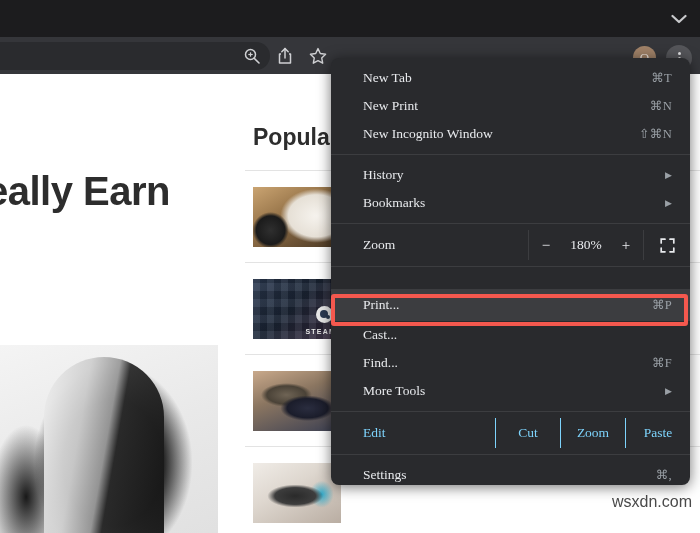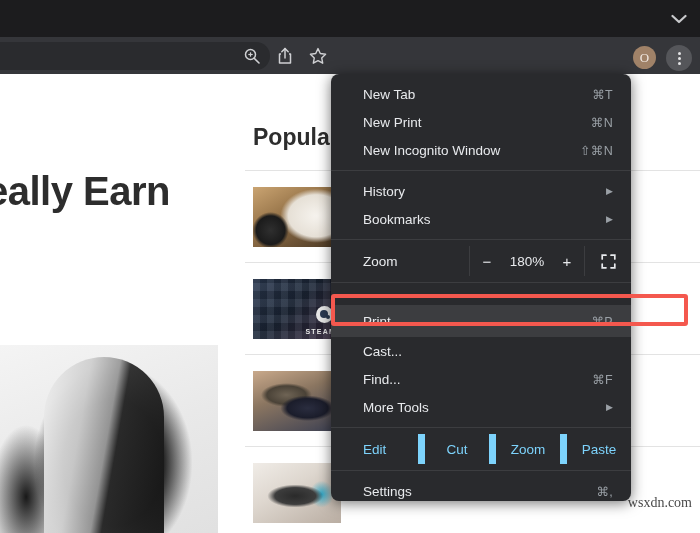--- a/index.html
+++ b/index.html
@@ -141,23 +141,23 @@
     font-size: 17px;
     font-weight: bold;
     color: #2d2d2d;
     line-height: 1.25;
     width: 330px;
   }
   .watermark {
     position: absolute;
     right: 8px;
     bottom: 22px;
-    font-size: 14px;
+    font-size: 16px;
     color: #4a4a4a;
-    font-family: Liberation Serif, serif;
+    font-family: Liberation Sans, sans-serif;
   }
 
   
   .chrome-top {
     position: absolute;
     left: 0; top: 0;
     width: 700px; height: 37px;
     background: #1c1c1e;
   }
   .chevron-btn {
@@ -224,29 +224,30 @@
     width: 3px; height: 3px;
     border-radius: 50%;
     background: #e3e3e5;
     display: block;
   }
 
   
   .menu {
     position: absolute;
     left: 331px;
-    top: 74px;
-    width: 300px;
+    top: 58px;
+    width: 359px;
     height: 427px;
     background: #292a2d;
     border-radius: 8px 8px 8px 8px;
     box-shadow: 0 2px 14px rgba(0,0,0,0.55);
     overflow: hidden;
     padding-top: 6px;
     box-sizing: border-box;
+    font-family: Liberation Serif, serif;
   }
   .menu-item {
     position: relative;
     height: 28px;
     display: flex;
     align-items: center;
     padding: 0 18px 0 32px;
     color: #e8eaed;
     font-size: 13.5px;
     box-sizing: border-box;
@@ -323,21 +324,21 @@
     flex: 1;
     display: flex;
     align-items: center;
     padding-left: 32px;
   }
   .edit-row .ebtn {
     width: 64px;
     display: flex;
     align-items: center;
     justify-content: center;
-    border-left: 7px solid #7dd3fc;
+    border-left: 1px solid #7dd3fc;
   }
 
   
   .menu-item.hovered { background: #3c3d40; margin-top: 22px; }
 
   
   .annot-box {
     position: absolute;
     left: 331px;
     top: 294px;

